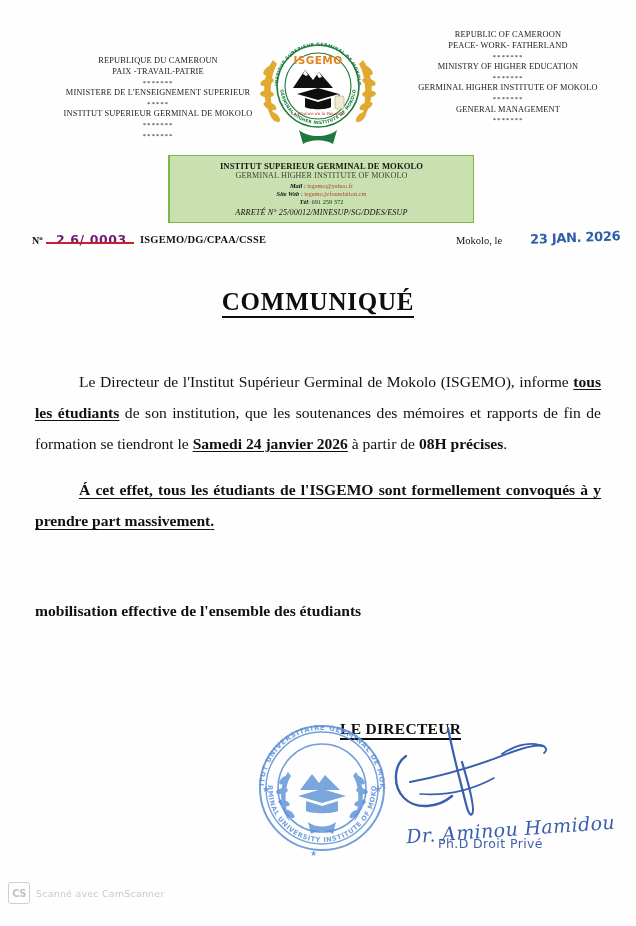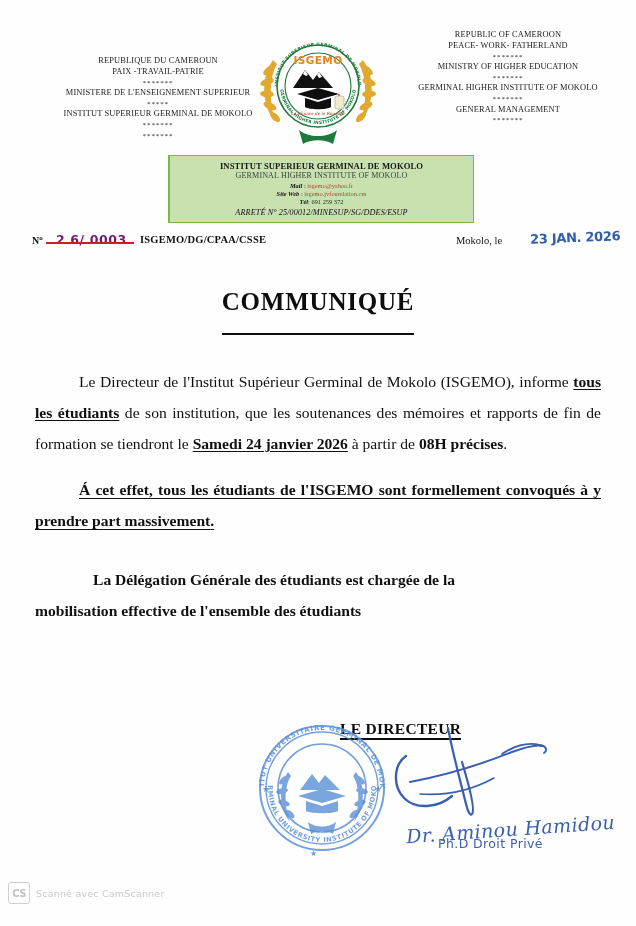--- a/index.html
+++ b/index.html
@@ -160,21 +160,21 @@
     top: 288px;
     left: 0; right: 0;
     text-align: center;
     font-size: 25px;
     font-weight: bold;
     letter-spacing: .8px;
     color: #0d0d0d;
   }
   .doc-title span {
     border-bottom: 2.4px solid #0d0d0d;
-    padding-bottom: 18px;
+    padding-bottom: 1px;
   }
 
   
   .body-wrap {
     position: absolute;
     top: 366px;
     left: 35px;
     width: 566px;
   }
   .para {
@@ -404,21 +404,21 @@
   <div class="doc-title">
     <span>COMMUNIQUÉ</span>
   </div>
 
   <div class="body-wrap">
 
     <p class="para indent"><span>Le Directeur de l'Institut Supérieur Germinal de Mokolo (ISGEMO), informe </span><span class="u">tous les étudiants</span><span> de son institution, que les soutenances des mémoires et rapports de fin de formation se tiendront le </span><span class="u">Samedi 24 janvier 2026</span><span> à partir de </span><span class="b">08H</span><span class="b"> précises</span><span>.</span></p>
 
     <p class="para p2 indent"><span>Á cet effet, tous les étudiants de l'ISGEMO sont formellement convoqués à y prendre part massivement</span><span class="nound">.</span></p>
 
-    <p class="para p3"><span class="ind"></span><span>La Délégation Générale  des étudiants est chargée de la</span><br><span>mobilisation effective de l'ensemble des étudiants</span></p>
+    <p class="para p3"><span class="ind"></span><br><span>mobilisation effective de l'ensemble des étudiants</span></p>
   </div>
 
   <div class="sig-area">
 
     <div class="sig-title">
       <span>LE DIRECTEUR</span>
     </div>
 
     <svg class="stamp" viewBox="0 0 148 148" xmlns="http://www.w3.org/2000/svg">
       <defs>

